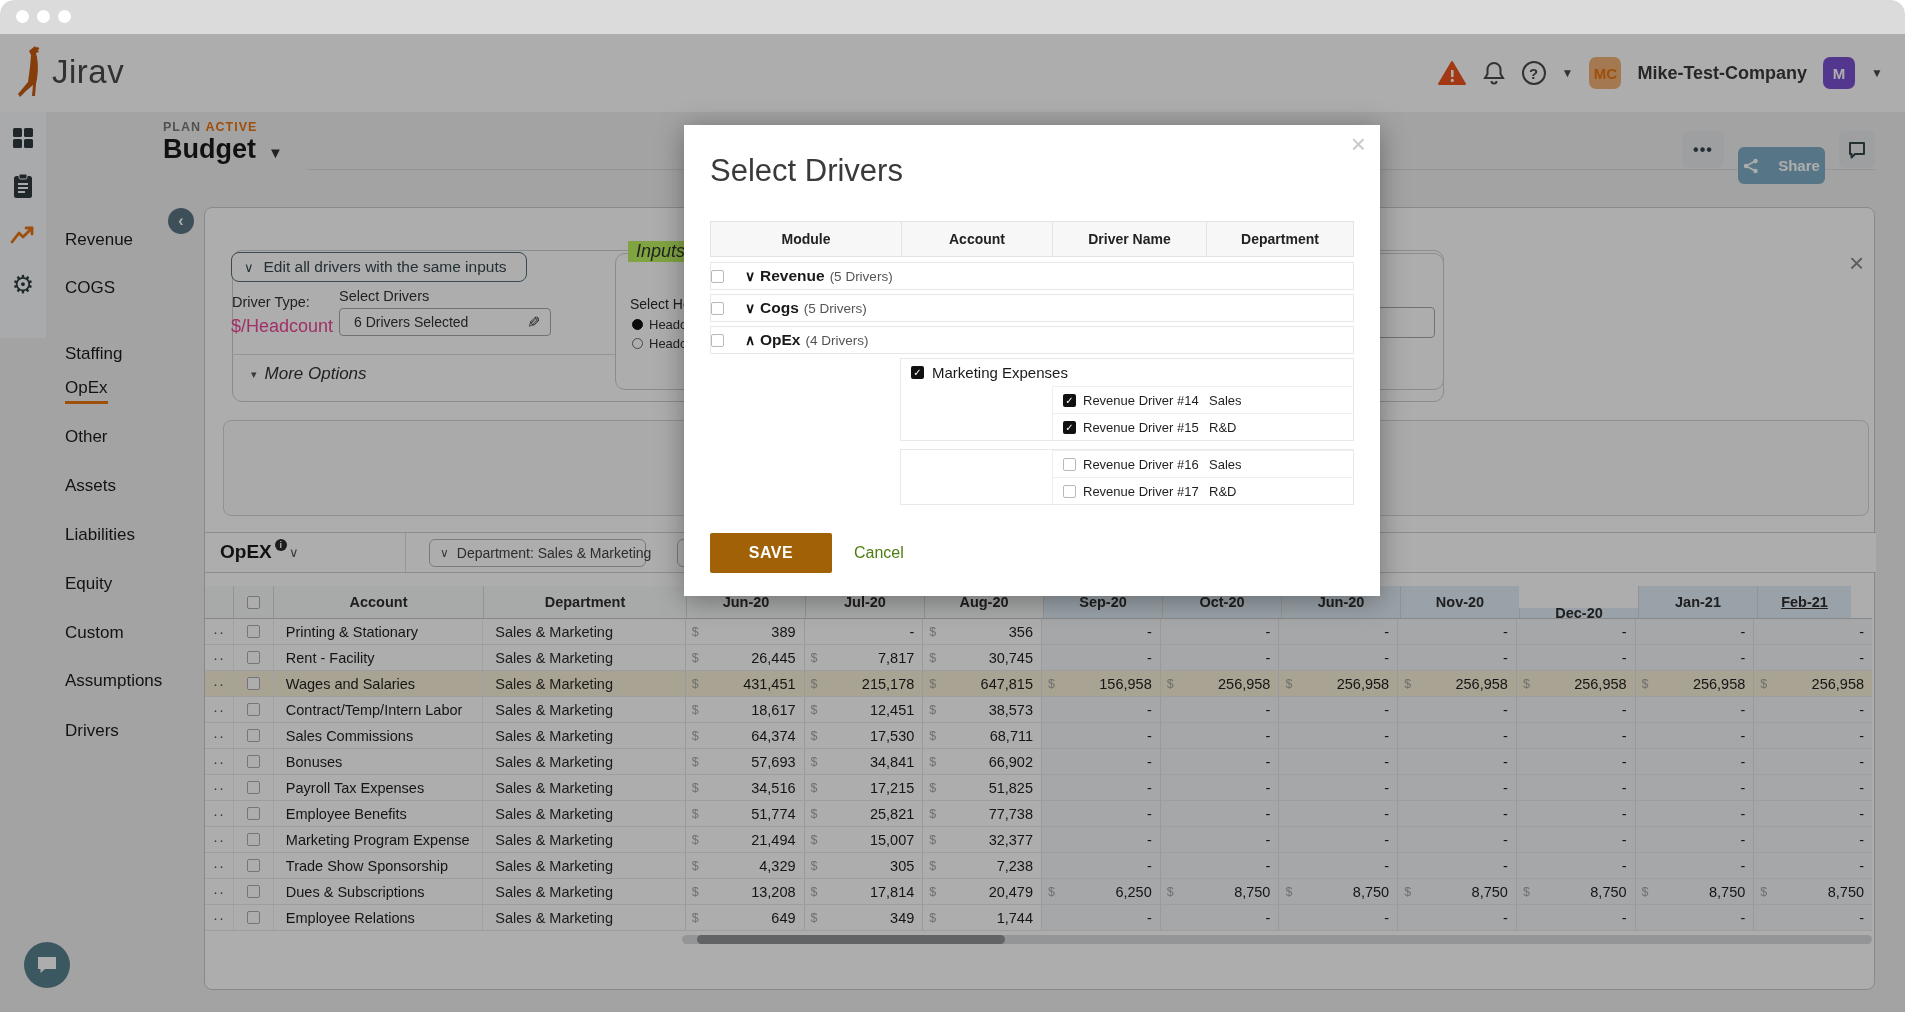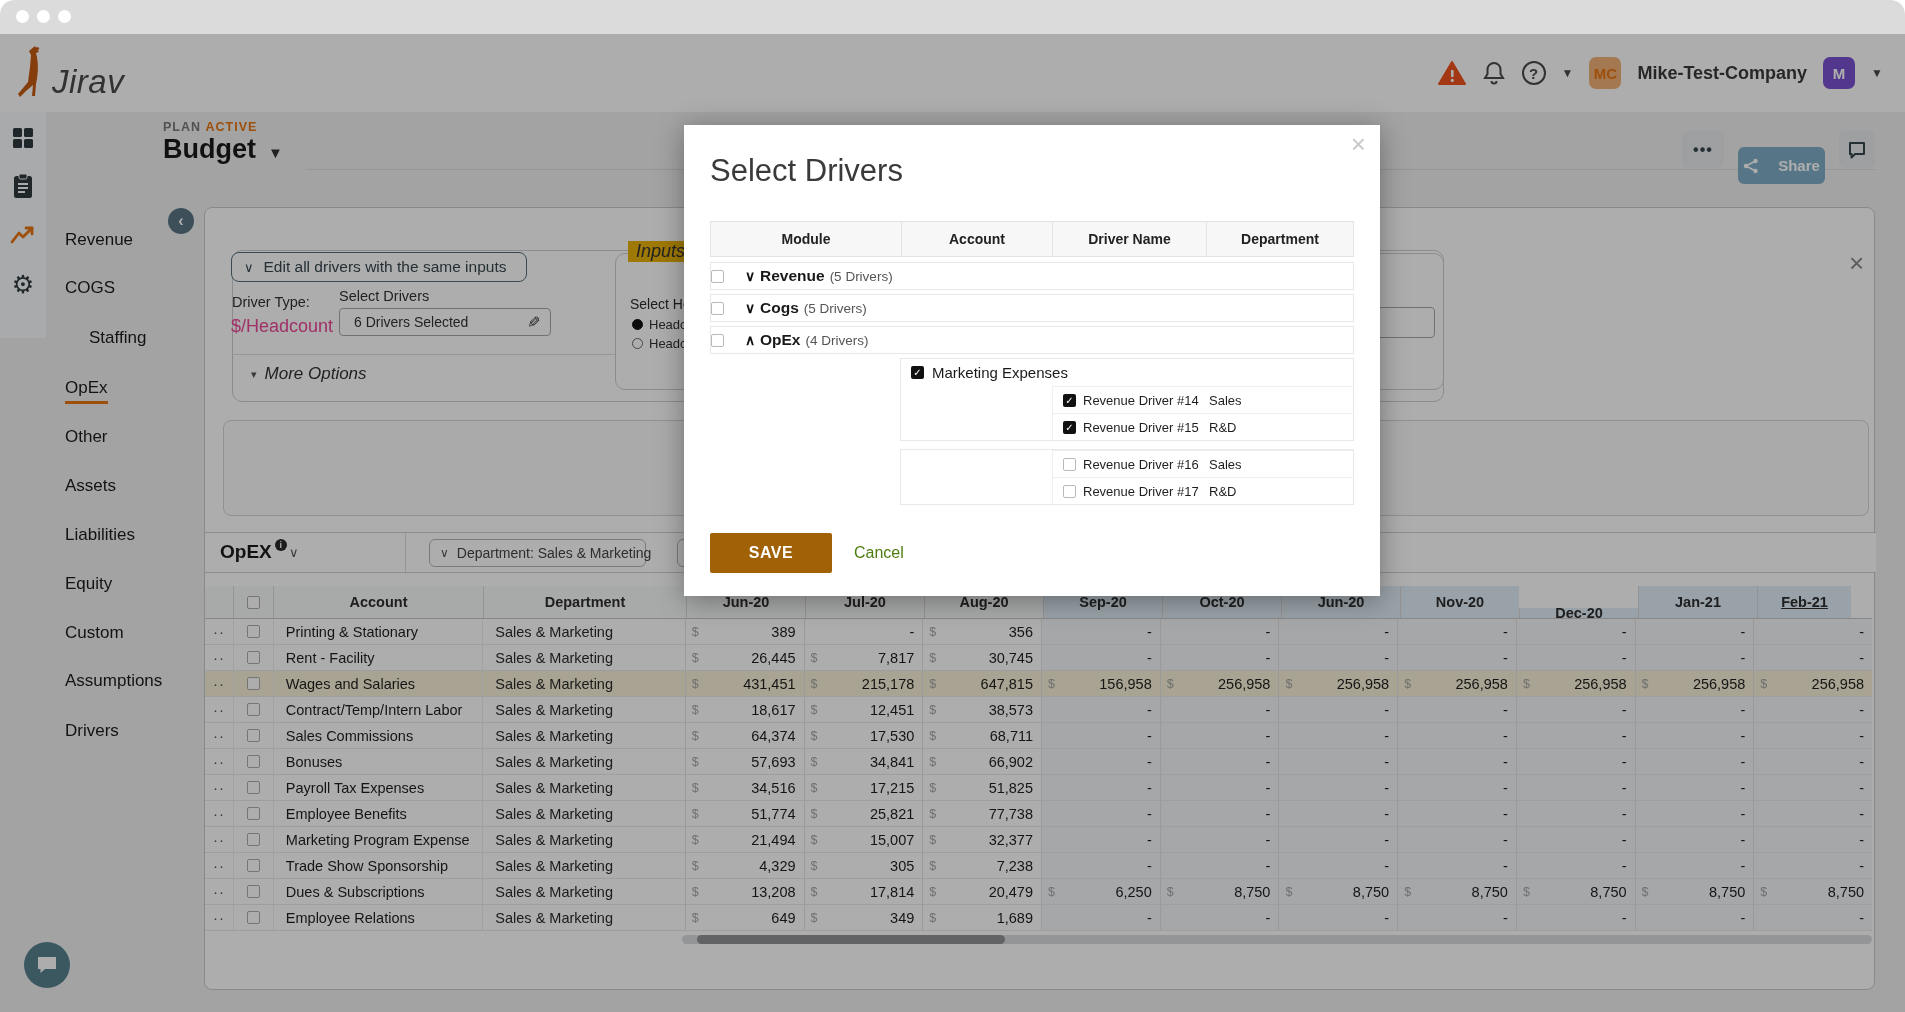--- a/index.html
+++ b/index.html
@@ -6,21 +6,21 @@
   *{box-sizing:border-box;}
   .screen{position:relative;width:1905px;height:1012px;font-family:"Liberation Sans",sans-serif;
           background:#fff;overflow:hidden;border-radius:14px 14px 0 0;}
   
   .titlebar{position:absolute;top:0;left:0;width:100%;height:34px;background:#DBDBDB;border-radius:14px 14px 0 0;}
   .tdots{position:absolute;left:16px;top:10px;display:flex;gap:8px;}
   .tdot{width:13px;height:13px;border-radius:50%;background:#FFFFFF;}
   
   .app{position:absolute;top:34px;left:0;width:1905px;height:978px;background:#F0F1F2;}
   .topbar{position:absolute;top:0;left:0;width:100%;height:78px;background:#FFFFFF;}
-  .logo{position:absolute;left:14px;top:10px;display:flex;align-items:flex-end;font-style:italic;}
+  .logo{position:absolute;left:14px;top:10px;display:flex;align-items:center;}
   .logo-word{font-size:33px;color:#4A4A4A;letter-spacing:.5px;margin-left:4px;line-height:1;}
   .top-right{position:absolute;right:22px;top:0;height:78px;display:flex;align-items:center;gap:16px;}
   .icon-btn{display:flex;align-items:center;justify-content:center;}
   .help-circle{width:24px;height:24px;border:2px solid #4A4A4A;border-radius:50%;display:flex;align-items:center;justify-content:center;font-size:15px;font-weight:bold;color:#4A4A4A;}
   .caret{font-size:12px;color:#4A4A4A;}
   .chip{width:32px;height:32px;border-radius:7px;display:flex;align-items:center;justify-content:center;font-weight:bold;font-size:15px;}
   .chip-mc{background:#F2B379;color:#E87511;}
   .chip-m{background:#7B52D1;color:#fff;}
   .company{font-size:18px;font-weight:bold;color:#3A3A3A;}
   
@@ -51,21 +51,21 @@
      display:flex;align-items:center;gap:10px;padding:0 12px;font-size:15.5px;color:#37474F;background:#fff;}
   .lbl{position:absolute;font-size:14.5px;color:#333;}
   .val{position:absolute;font-size:18px;color:#ec4899;}
   .sel-input{position:absolute;left:134px;top:100px;width:212px;height:28px;border:1px solid #A9A9A9;border-radius:4px;background:#fff;
      display:flex;align-items:center;padding:0 10px 0 14px;font-size:14px;color:#333;}
   .pencil{margin-left:auto;font-size:16px;color:#333;transform:scaleX(-1);}
   .drv-divider{position:absolute;left:27px;top:146px;width:1212px;height:1px;background:#DDD;}
   .more-opt{position:absolute;left:46px;top:156px;font-style:italic;font-size:17px;color:#333;display:flex;align-items:center;gap:8px;}
   .tri{font-size:11px;color:#555;font-style:normal;}
   .inputs-fieldset{left:410px;top:45px;width:829px;height:137px;}
-  .legend{position:absolute;left:12px;top:-13px;background:#eab308;padding:0 8px;font-style:italic;font-size:18px;color:#333;}
+  .legend{position:absolute;left:12px;top:-13px;background:#bef264;padding:0 8px;font-style:italic;font-size:18px;color:#333;}
   .inputs-head{position:absolute;left:14px;top:42px;font-size:14px;color:#2B2B2B;white-space:nowrap;overflow:hidden;width:120px;}
   .radio-row{position:absolute;left:16px;display:flex;align-items:center;gap:6px;font-size:13px;color:#333;white-space:nowrap;}
   .radio{width:11px;height:11px;border-radius:50%;border:1.5px solid #6b6b6b;}
   .radio.on{background:#111;border-color:#111;}
   .stray-input{position:absolute;left:1146px;top:99px;width:84px;height:31px;border:1px solid #A9A9A9;border-radius:4px;background:#fff;}
   .panel-x{position:absolute;left:1644px;top:42px;font-size:26px;color:#8A8A8A;line-height:1;}
   .hidden-panel{left:18px;top:212px;width:1646px;height:96px;background:#FBFBFB;border-color:#D6D6D6;border-radius:8px;}
   
   .opex-toolbar{position:absolute;left:0px;top:324px;width:1671px;height:41px;background:#fff;border-top:1px solid #D0D0D0;border-bottom:1px solid #D0D0D0;}
   .opex-title{position:absolute;left:15px;top:8px;font-size:19px;font-weight:800;color:#1A1A1A;display:flex;align-items:flex-start;gap:3px;}
@@ -221,21 +221,21 @@
     </div>
     <div class="act-btn btn-comment">
       <svg width="18" height="18" viewBox="0 0 18 18">
         <path d="M2 2 h14 v11 h-9 l-3.5 3.5 v-3.5 h-1.5 Z" fill="none" stroke="#37474F" stroke-width="2" stroke-linejoin="round"></path>
       </svg>
     </div>
 
     <div class="nav" id="nav">
         <div class="nav-item" style="top: 10px;">Revenue</div>
         <div class="nav-item" style="top: 58px;">COGS</div>
-        <div class="nav-item" style="top: 108px; margin-left: 24px;">Staffing</div>
+        <div class="nav-item" style="top: 124px;">Staffing</div>
         <div class="nav-item active" style="top: 158px;">OpEx</div>
         <div class="nav-item" style="top: 207px;">Other</div>
         <div class="nav-item" style="top: 256px;">Assets</div>
         <div class="nav-item" style="top: 305px;">Liabilities</div>
         <div class="nav-item" style="top: 354px;">Equity</div>
         <div class="nav-item" style="top: 403px;">Custom</div>
         <div class="nav-item" style="top: 451px;">Assumptions</div>
         <div class="nav-item" style="top: 501px;">Drivers</div>
       </div>
     <div class="collapse-fab">‹</div>
@@ -787,21 +787,21 @@
             <div class="c c-val">
               <span class="dollar">$</span>
               <span>649</span>
             </div>
             <div class="c c-val">
               <span class="dollar">$</span>
               <span>349</span>
             </div>
             <div class="c c-val">
               <span class="dollar">$</span>
-              <span>1,689</span>
+              <span>1,744</span>
             </div>
             <div class="c c-val seltint">
               <span>-</span>
             </div>
             <div class="c c-val seltint">
               <span>-</span>
             </div>
             <div class="c c-val seltint">
               <span>-</span>
             </div>

